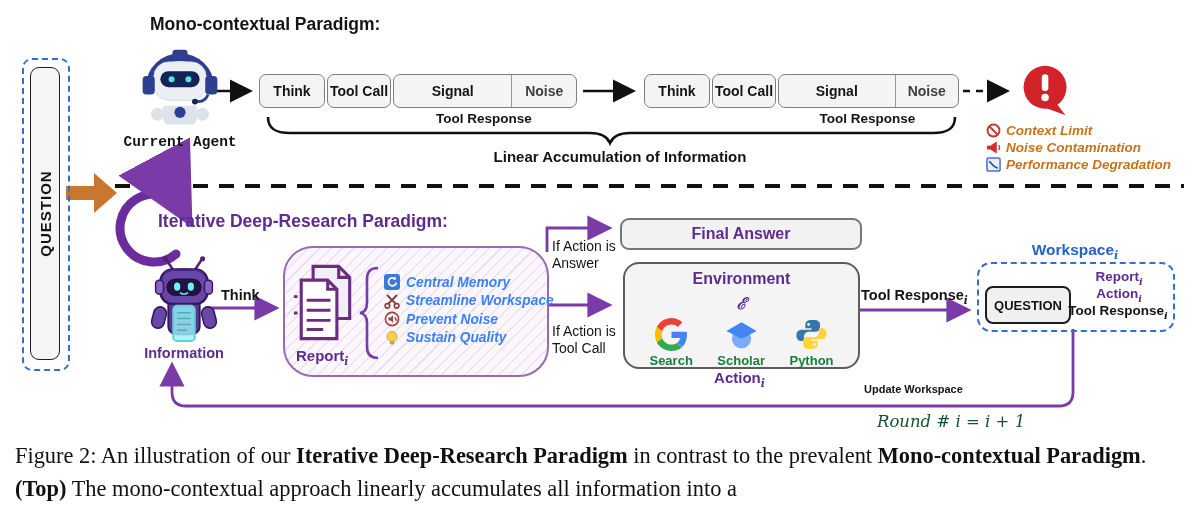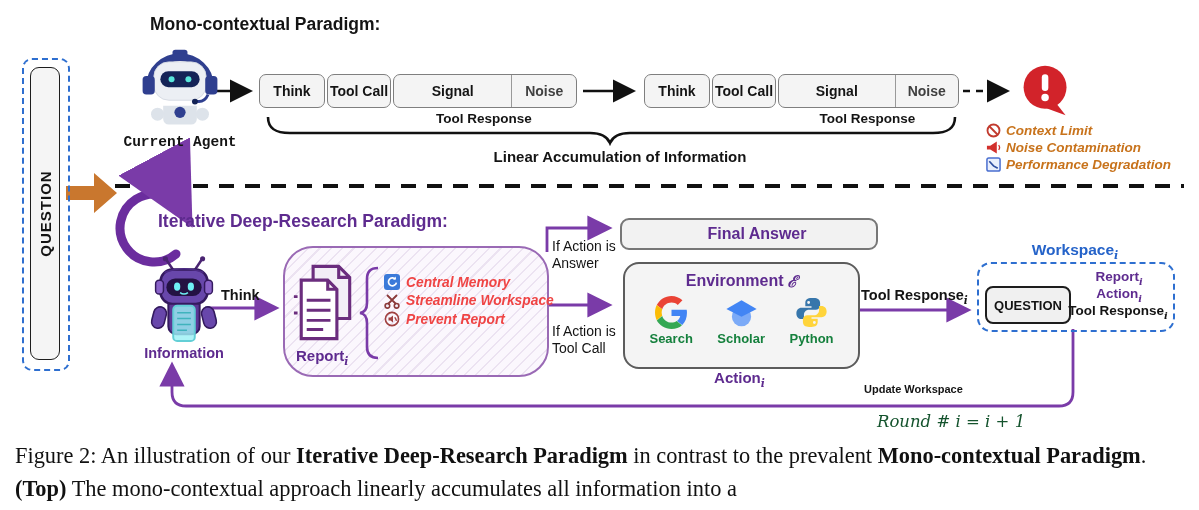--- a/index.html
+++ b/index.html
@@ -9,28 +9,28 @@
   .b{font-weight:bold;}
   .purple{color:#5e2b8f;}
   .blue{color:#2563c9;}
   .red{color:#404040;}
   .ctr{display:flex;align-items:center;justify-content:center;text-align:center;}
   .gbox{background:#f4f4f4;border:1.8px solid #7f7f7f;border-radius:7px;font-weight:bold;font-size:14px;}
   sub.mi{font-family:"DejaVu Serif",serif;font-style:italic;font-size:0.72em;font-weight:bold;}
   .risk-row{display:flex;align-items:center;gap:5px;height:17px;}
   .risk-row .t{font-size:13.5px;font-weight:bold;font-style:italic;color:#c8731c;white-space:nowrap;}
   .item-row{display:flex;align-items:center;gap:6px;height:18.5px;}
-  .item-row .t{font-size:13.8px;font-weight:bold;font-style:italic;color:#ef4444;white-space:nowrap;}
+  .item-row .t{font-size:13.8px;font-weight:bold;font-style:italic;color:#3b82f6;white-space:nowrap;}
   .q-dashed{border:2px dashed #2e6fd0;border-radius:10px;}
   .q-inner{background:#f5f5f5;border:1.6px solid #1d1d1d;border-radius:9px;}
   .vtext{transform:rotate(-90deg);font-weight:bold;font-size:15px;letter-spacing:1px;white-space:nowrap;}
   .report-box{border:2.2px solid #9a6ab5;border-radius:30px;
     background:repeating-linear-gradient(135deg,rgba(150,110,175,0.15) 0 1.5px,rgba(0,0,0,0) 1.5px 8px),#fbf7fd;}
   .envbox{background:#f4f4f4;border:2.2px solid #5c5c5c;border-radius:16px;}
-  .fanswer{background:#f2f2f2;border:2px solid #777;border-radius:9px;padding-left:16px;}
+  .fanswer{background:#f2f2f2;border:2px solid #777;border-radius:9px;}
   .ws-dashed{border:2.4px dashed #2e6fd0;border-radius:14px;}
   .qsmall{background:#f0f0f0;border:2px solid #1d1d1d;border-radius:8px;font-weight:bold;font-size:13px;}
   .tool-col{display:flex;flex-direction:column;align-items:center;gap:2px;}
   .tool-col .t{font-size:13px;font-weight:bold;color:#15803d;}
   .cap{font-family:"Liberation Serif",serif;font-size:22.4px;line-height:1.46;color:#111;}
   .mathit{font-family:"DejaVu Serif",serif;font-style:italic;}
   svg{display:block;}
 </style>
 </head>
 <body>
@@ -216,39 +216,46 @@
           <circle cx="12.6" cy="12.8" r="2.3" fill="none" stroke="#8b3a3a" stroke-width="1.6"></circle>
         </svg>
       <span class="t">Streamline Workspace</span>
     </div>
     <div class="item-row">
       <svg width="16" height="16" viewBox="0 0 16 16">
           <circle cx="8" cy="8" r="6.6" fill="none" stroke="#a04040" stroke-width="1.6"></circle>
           <path d="M4.5,6.5 h2 l2.5,-2 v7 l-2.5,-2 h-2 z" fill="#a04040"></path>
           <path d="M10.8,6.2 L12.6,9.8" stroke="#a04040" stroke-width="1.4"></path>
         </svg>
-      <span class="t">Prevent Report</span>
+      <span class="t">Prevent Noise</span>
+    </div>
+    <div class="item-row">
+      <svg width="16" height="16" viewBox="0 0 16 16">
+          <circle cx="8" cy="6.5" r="5" fill="#f7cf4a" stroke="#caa53a" stroke-width="1"></circle>
+          <rect x="5.8" y="11" width="4.4" height="3.4" rx="1.2" fill="#caa53a"></rect>
+        </svg>
+      <span class="t">Sustain Quality</span>
     </div>
   </div>
 
   <div class="abs" style="left:552px;top:238px;font-size:14px;line-height:17px;">
     <div>If Action is</div>
     <div>Answer</div>
   </div>
   <div class="abs" style="left:552px;top:323px;font-size:14px;line-height:17px;">
     <div>If Action is</div>
     <div>Tool Call</div>
   </div>
 
   <div class="abs fanswer ctr" style="left:620px;top:218px;width:238px;height:28px;">
     <span class="b purple" style="font-size:16px;">Final Answer</span>
   </div>
 
   <div class="abs envbox" style="left:623px;top:262px;width:233px;height:103px;">
-    <div class="ctr b purple" style="margin-top:6px;font-size:16px;gap:4px;">
+    <div class="ctr b purple" style="margin-top:6px;font-size:16px;gap:4px;flex-direction:column;">
       <span>Environment</span>
       <span class="mathit" style="font-weight:bold;">ℰ</span>
     </div>
     <div style="display:flex;justify-content:space-evenly;margin-top:4px;">
       <div class="tool-col">
         <svg width="33" height="33" viewBox="0 0 48 48">
           <path fill="#EA4335" d="M24 9.5c3.5 0 6.6 1.2 9.1 3.5l6.8-6.8C35.7 2.4 30.2 0 24 0 14.6 0 6.5 5.4 2.6 13.2l7.9 6.2C12.4 13.5 17.7 9.5 24 9.5z"></path>
           <path fill="#4285F4" d="M46.5 24.5c0-1.6-.1-3.1-.4-4.5H24v9h12.7c-.6 3-2.3 5.5-4.8 7.2l7.7 6C44.1 38 46.5 31.8 46.5 24.5z"></path>
           <path fill="#FBBC05" d="M10.5 28.6c-.5-1.5-.8-3-.8-4.6s.3-3.1.8-4.6l-7.9-6.2C1 16.1 0 19.9 0 24s1 7.9 2.6 11.2l7.9-6.6z"></path>
           <path fill="#34A853" d="M24 48c6.2 0 11.4-2 15.2-5.6l-7.7-6c-2.1 1.4-4.8 2.3-7.5 2.3-6.3 0-11.6-4-13.5-9.7l-7.9 6.6C6.5 42.6 14.6 48 24 48z"></path>

